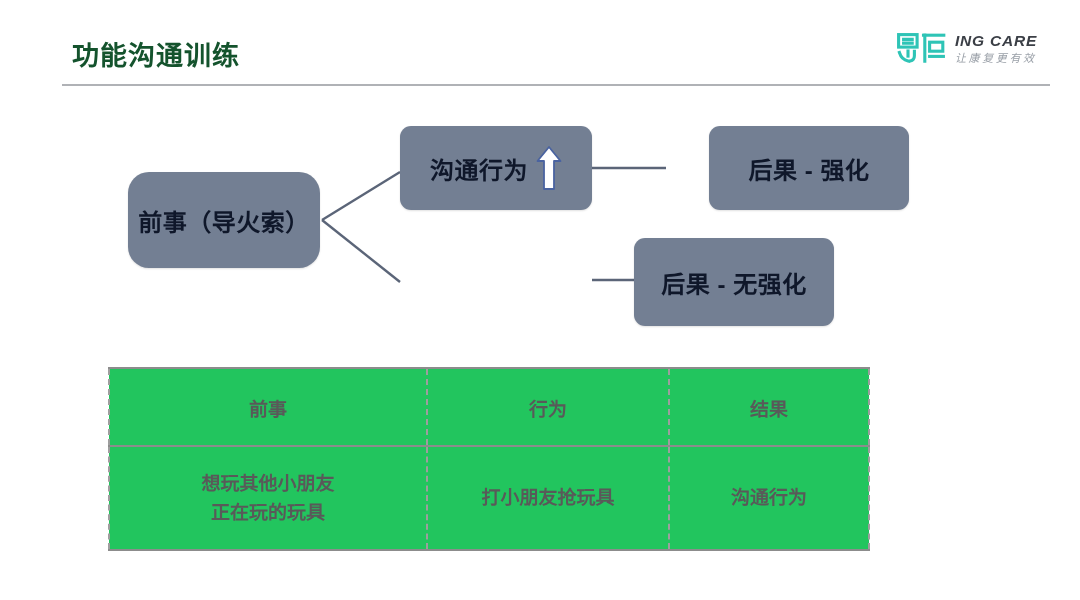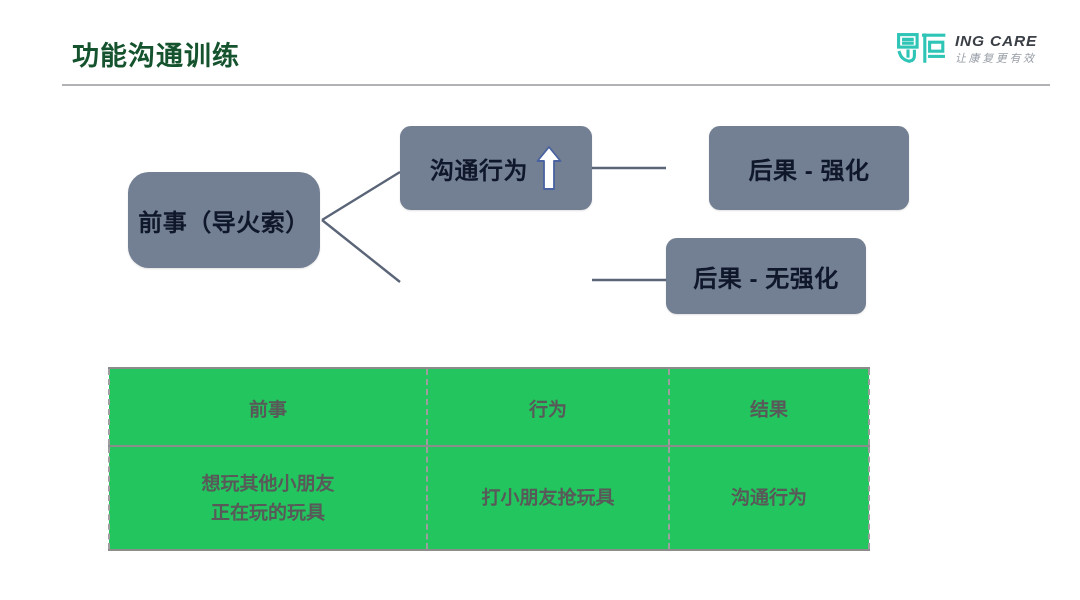--- a/index.html
+++ b/index.html
@@ -123,22 +123,22 @@
   }
   #box-problem {
     left: 400px; top: 128px;
     width: 192px; height: 84px;
   }
   #box-reinforce {
     left: 666px; top: 16px;
     width: 200px; height: 84px; margin-left: 43px;
   }
   #box-no-reinforce {
-    left: 666px; top: 128px;
-    width: 200px; height: 76px;
+    left: 634px; top: 128px;
+    width: 200px; height: 88px;
   }
   .box-label { display: inline-block; }
   .box-arrow {
     display: inline-block;
     width: 26px;
     height: 46px;
     margin-left: 8px;
     flex: 0 0 auto;
   }
 

